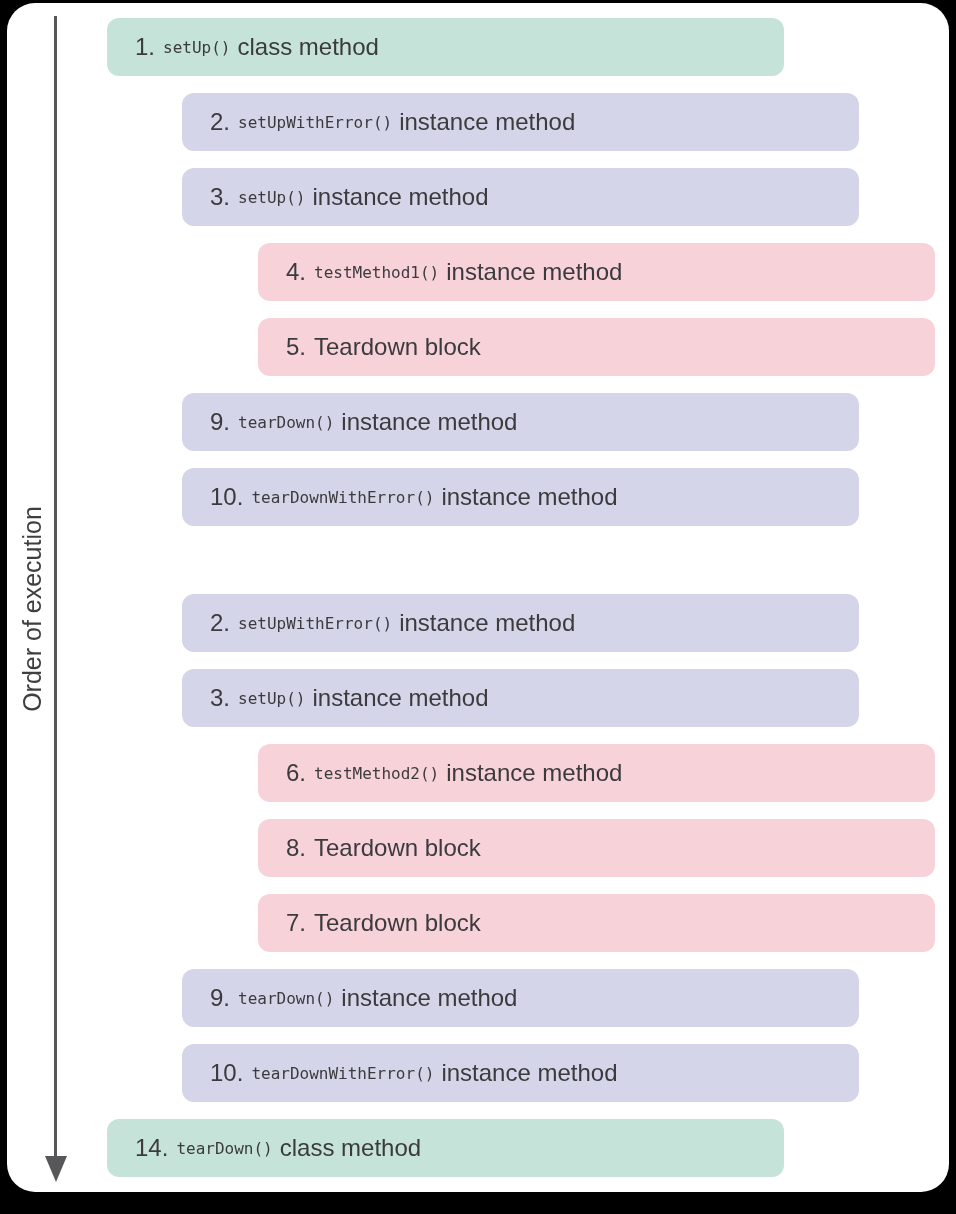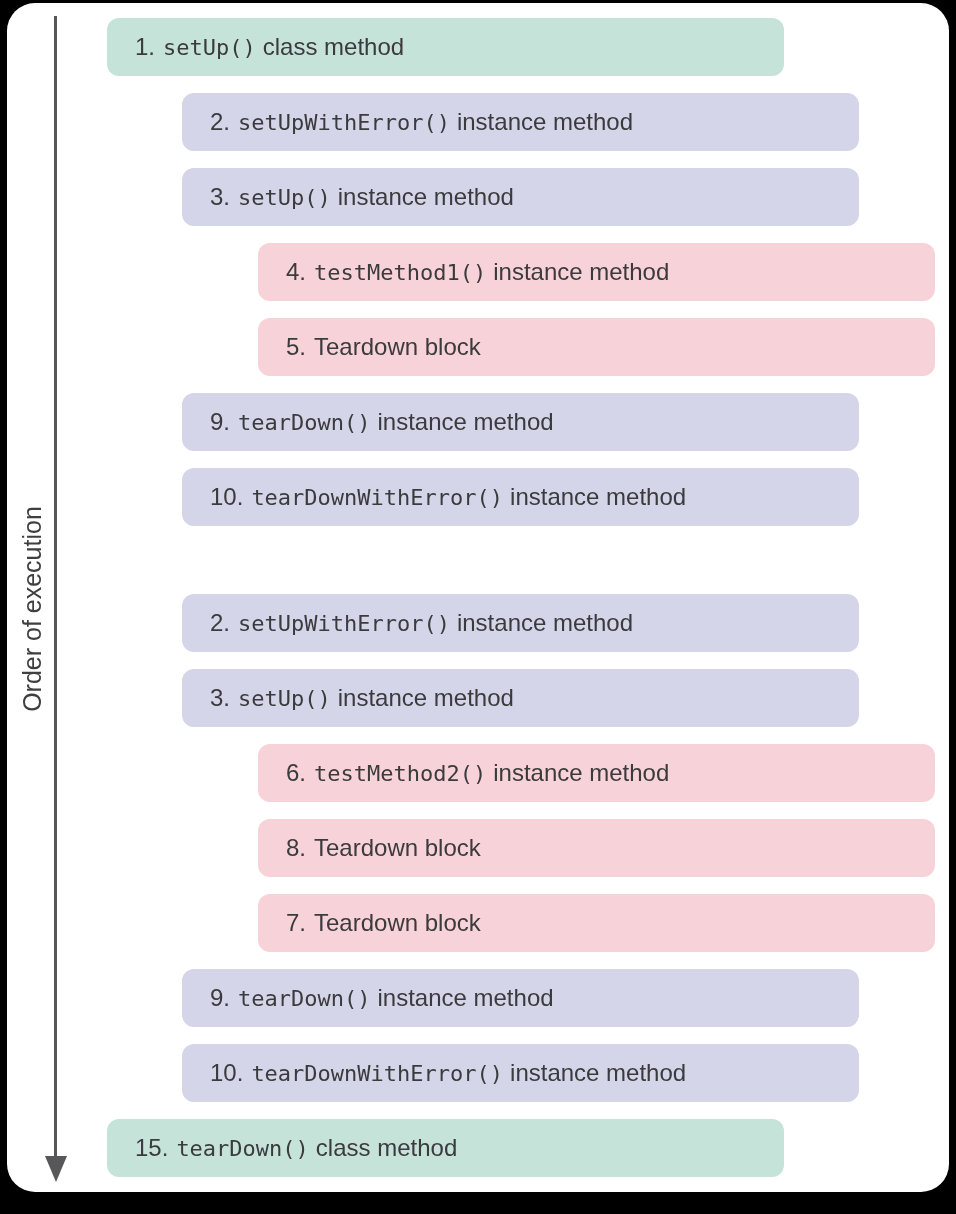--- a/index.html
+++ b/index.html
@@ -51,21 +51,21 @@
   .indent-0{margin-left:100px;}
   .indent-1{margin-left:175px;}
   .indent-2{margin-left:251px;}
   .gap-after{margin-bottom:68px;}
   .kind-class{background:var(--green,#c6e3d9);}
   .kind-instance{background:var(--lavender,#d4d5e9);}
   .kind-test{background:var(--pink,#f7d2d9);}
   .num{margin-right:8px;}
   .code{
     font-family:"DejaVu Sans Mono",monospace;
-    font-size:22px;
+    font-size:16px;
     margin-right:7px;
   }
   .code:empty{display:none;margin:0;}
 </style>
 </head>
 <body>
 
 <div class="canvas">
   <div class="axis-line"></div>
   <div class="axis-head"></div>
@@ -149,18 +149,18 @@
     <span class="suffix">instance method</span>
   </div>
 
   <div class="row kind-instance indent-1">
     <span class="num">10.</span>
     <span class="code">tearDownWithError()</span>
     <span class="suffix">instance method</span>
   </div>
 
   <div class="row kind-class indent-0">
-    <span class="num">15.</span>
+    <span class="num">14.</span>
     <span class="code">tearDown()</span>
     <span class="suffix">class method</span>
   </div>
 </div>
 </div>
 
 </body></html>

